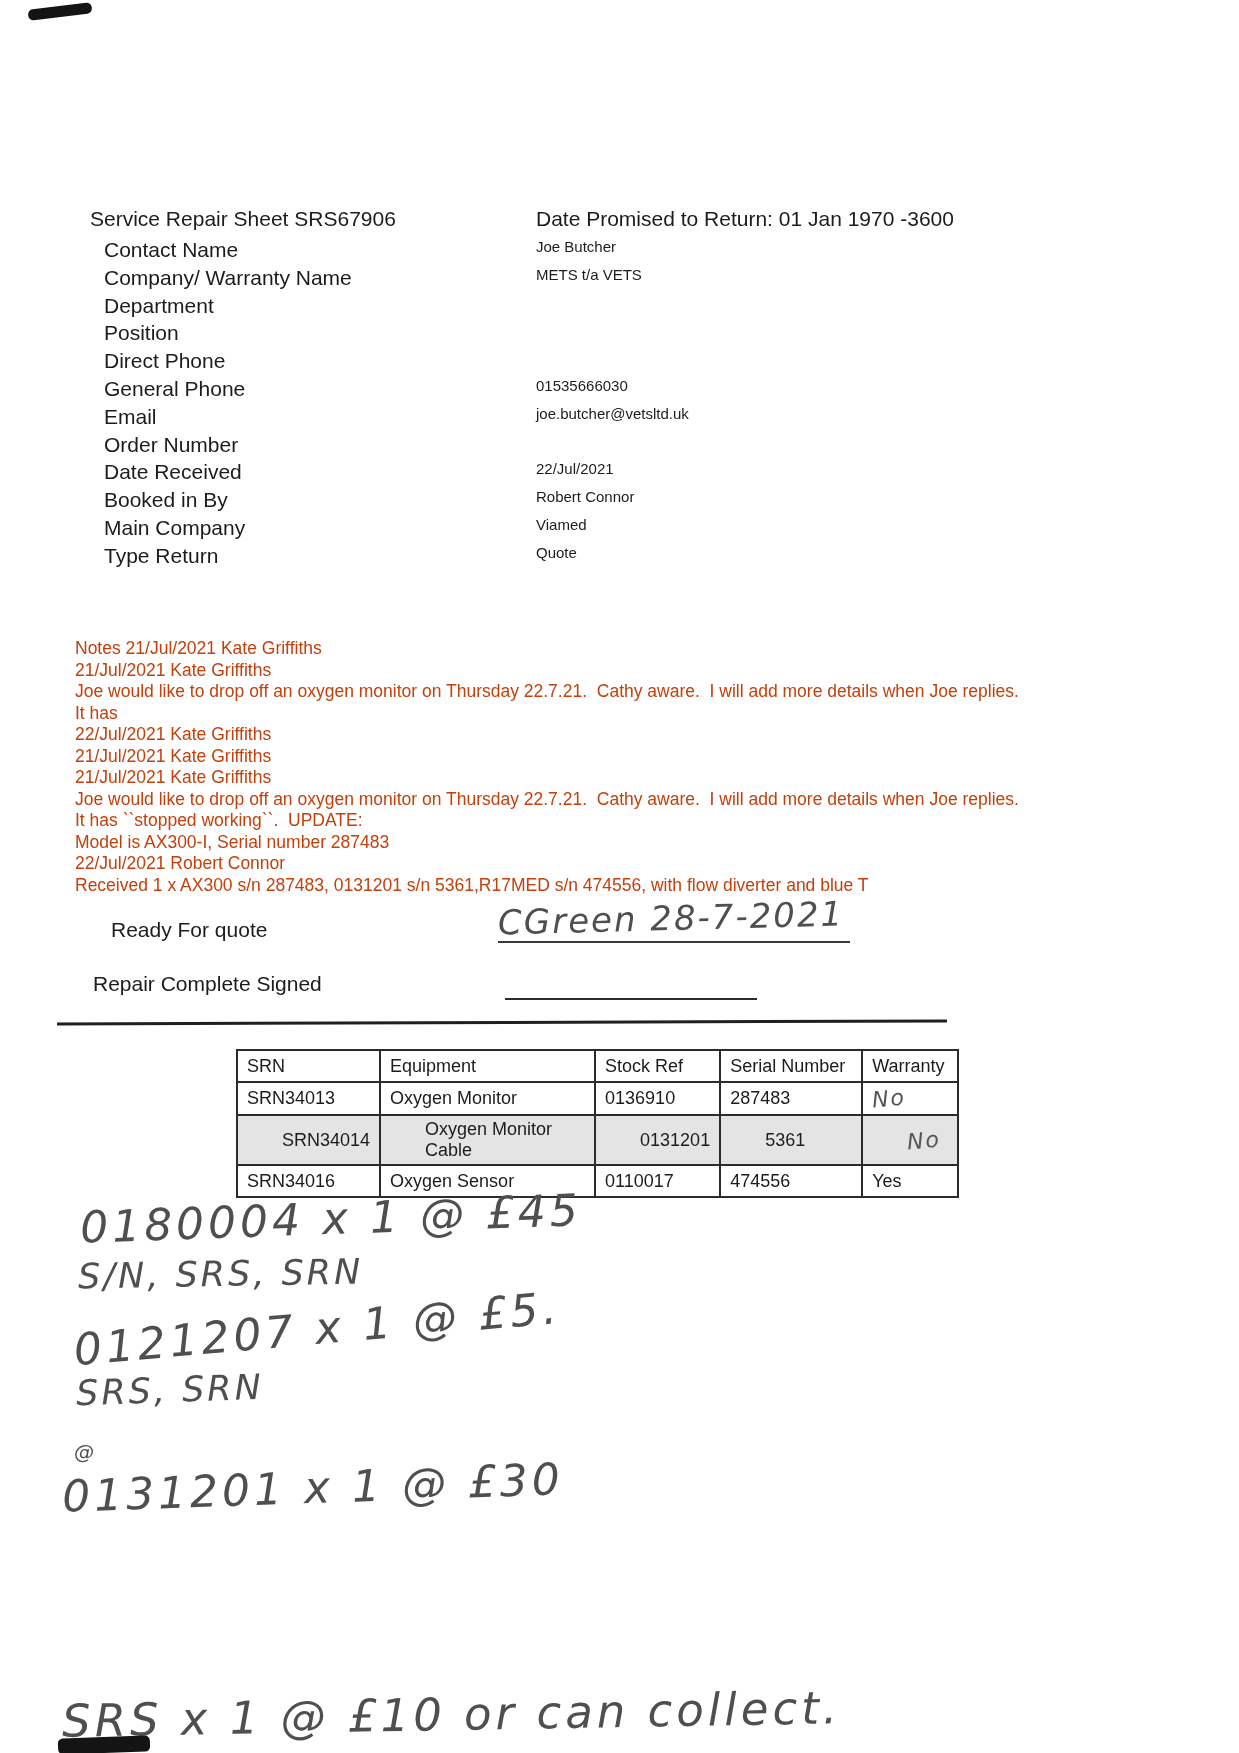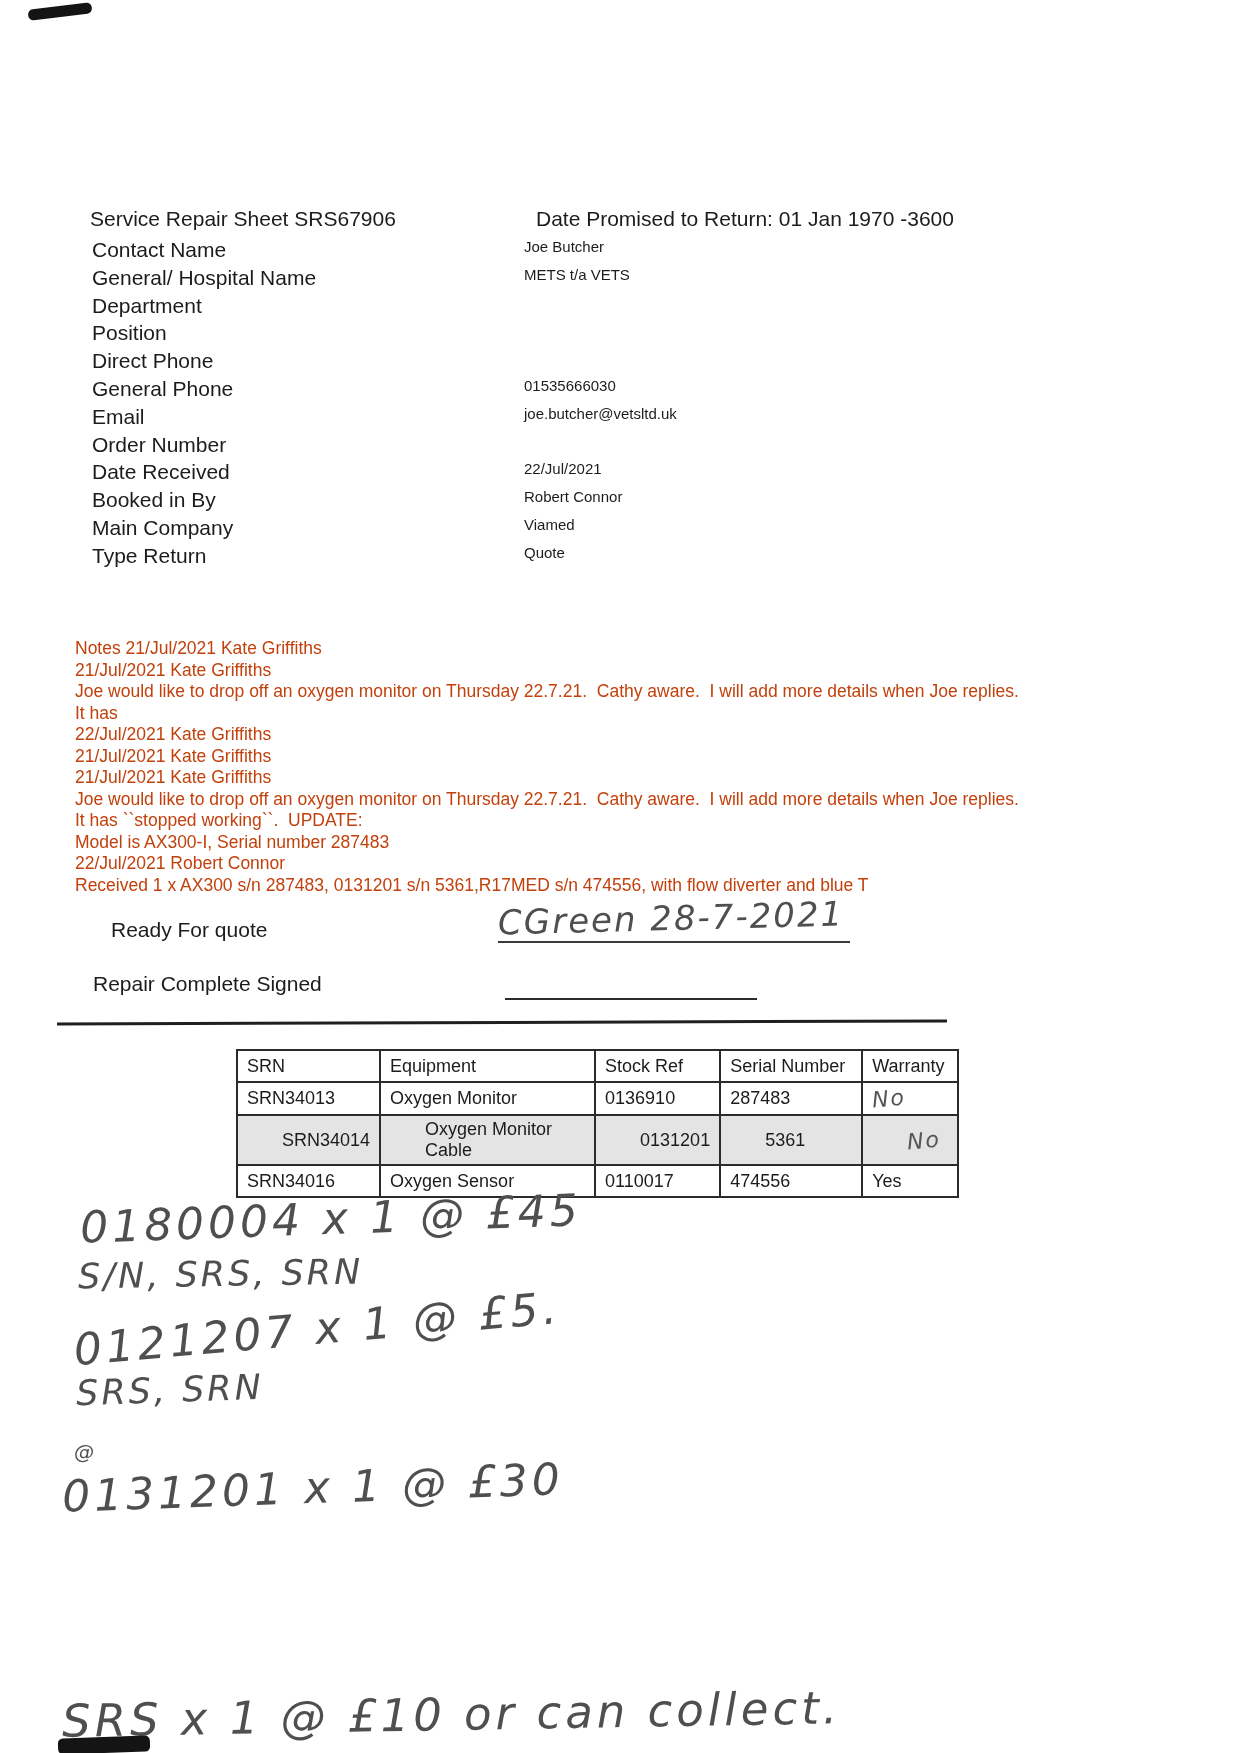--- a/index.html
+++ b/index.html
@@ -14,21 +14,21 @@
   
   .scan-mark{position:absolute;background:#141414;border-radius:5px;}
   .scan-mark.top{left:28px;top:6px;width:64px;height:11px;transform:rotate(-7deg);}
   .scan-mark.bottom{left:58px;top:1737px;width:92px;height:16px;transform:rotate(-2deg);}
 
   
   .hdr-title{position:absolute;left:90px;top:207px;font-size:21px;}
   .hdr-date{position:absolute;left:536px;top:207px;font-size:21px;}
 
   
-  .fields{position:absolute;left:0;top:238px;width:1000px;}
+  .fields{position:absolute;left:0;top:238px;width:1000px;padding-left:12px;}
   .frow{position:relative;height:27.8px;}
   .flabel{position:absolute;left:92px;font-size:21px;white-space:nowrap;}
   .fvalue{position:absolute;left:524px;font-size:15px;white-space:nowrap;}
 
   
   .notes{position:absolute;left:75px;top:638px;width:948px;font-size:17.5px;line-height:21.5px;color:#c2410c;}
   .notes div{white-space:pre-wrap;}
 
   
   .ready-label{position:absolute;left:111px;top:918px;font-size:21px;}
@@ -81,21 +81,21 @@
 
   <span class="hdr-title">Service Repair Sheet SRS67906</span>
   <span class="hdr-date">Date Promised to Return: 01 Jan 1970 -3600</span>
 
   <div class="fields">
     <div class="frow">
       <span class="flabel">Contact Name</span>
       <span class="fvalue">Joe Butcher</span>
     </div>
     <div class="frow">
-      <span class="flabel">General/ Hospital Name</span>
+      <span class="flabel">Company/ Warranty Name</span>
       <span class="fvalue">METS t/a VETS</span>
     </div>
     <div class="frow">
       <span class="flabel">Department</span>
       <span class="fvalue"></span>
     </div>
     <div class="frow">
       <span class="flabel">Position</span>
       <span class="fvalue"></span>
     </div>

